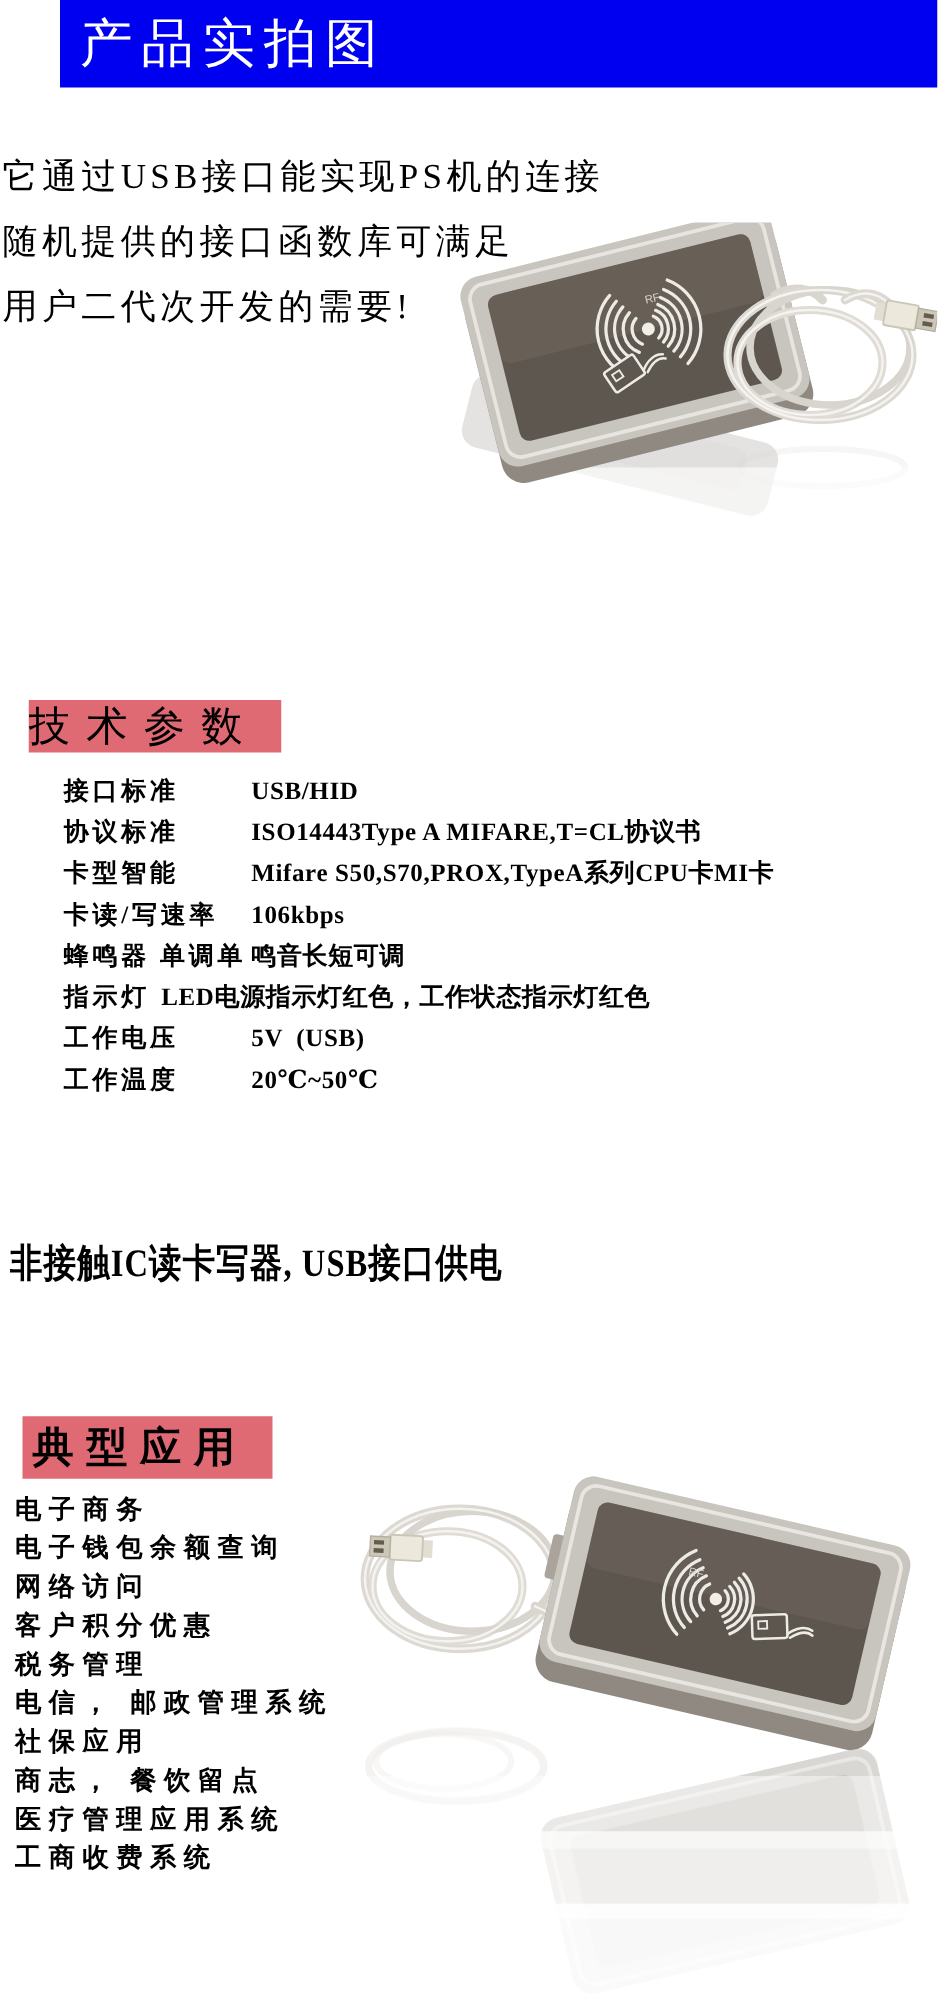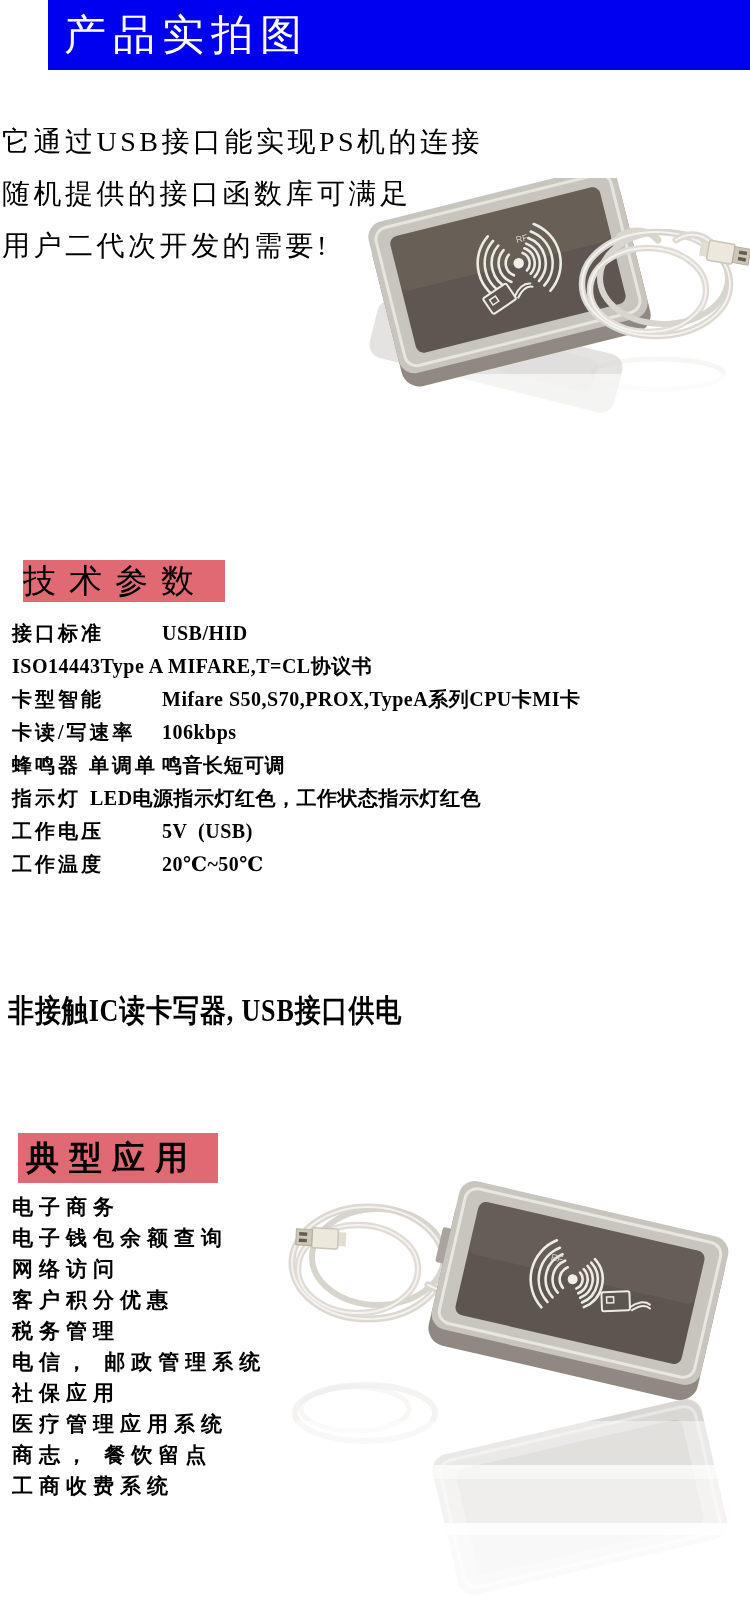--- a/index.html
+++ b/index.html
@@ -22,21 +22,21 @@
   
   .pink-banner{
     position:absolute;margin:0;background:var(--banner-pink,#E06A74);
     color:#000;display:flex;align-items:center;box-sizing:border-box;font-weight:normal;
   }
   .tech-banner{left:23px;top:560px;width:202px;height:42px;font-size:33px;letter-spacing:13px;}
   .apps-banner{left:18px;top:1133px;width:200px;height:50px;font-size:33px;font-weight:bold;letter-spacing:10px;padding-left:8px;}
   
   .spec-table{position:absolute;left:12px;top:617px;width:726px;font-size:20px;font-weight:600;}
   .spec-row{display:flex;height:33px;line-height:33px;}
-  .spec-label{flex:0 0 auto;width:150px;letter-spacing:3px;white-space:pre;}
+  .spec-label{flex:0 0 auto;width:150px;letter-spacing:3px;white-space:pre;margin-left:39px;}
   .spec-row.flow .spec-label{width:auto;margin-right:9px;}
   .spec-value{white-space:pre;letter-spacing:0.5px;text-align:right;}
   
   .note{
     position:absolute;left:8px;top:990px;margin:0;font-size:31px;font-weight:bold;
     transform:scaleX(0.84);transform-origin:0 50%;white-space:pre;letter-spacing:1px;
   }
   
   .apps-list{
     position:absolute;left:12px;top:1192px;margin:0;padding:0;list-style:none;
@@ -127,20 +127,21 @@
     <span>技术参数</span>
   </h2>
 
   <div class="spec-table">
     <div class="spec-row">
       <span class="spec-label">接口标准</span>
       <span class="spec-value">USB/HID</span>
     </div>
 
     <div class="spec-row">
+      <span class="spec-label">协议标准</span>
       <span class="spec-value">ISO14443Type A MIFARE,T=CL协议书</span>
     </div>
 
 
     <div class="spec-row">
       <span class="spec-label">卡型智能</span>
       <span class="spec-value">Mifare S50,S70,PROX,TypeA系列CPU卡MI卡</span>
     </div>
 
     <div class="spec-row">
@@ -183,23 +184,23 @@
     <li class="app-item">网络访问</li>
 
     <li class="app-item">客户积分优惠</li>
 
     <li class="app-item">税务管理</li>
 
     <li class="app-item">电信， 邮政管理系统</li>
 
     <li class="app-item">社保应用</li>
 
+    <li class="app-item">商志， 餐饮留点</li>
+
     <li class="app-item">医疗管理应用系统</li>
-
-    <li class="app-item">商志， 餐饮留点</li>
 
     <li class="app-item">工商收费系统</li>
   </ul>
 
   <figure class="photo photo-bottom">
     <svg width="500" height="435" viewBox="0 0 500 435">
 
       <g fill="none" stroke-linecap="round">
         <ellipse cx="118" cy="98" rx="76" ry="56" stroke="#dcd8d2" stroke-width="7"></ellipse>
         <ellipse cx="108" cy="104" rx="60" ry="44" stroke="#dfdbd5" stroke-width="6.5"></ellipse>

